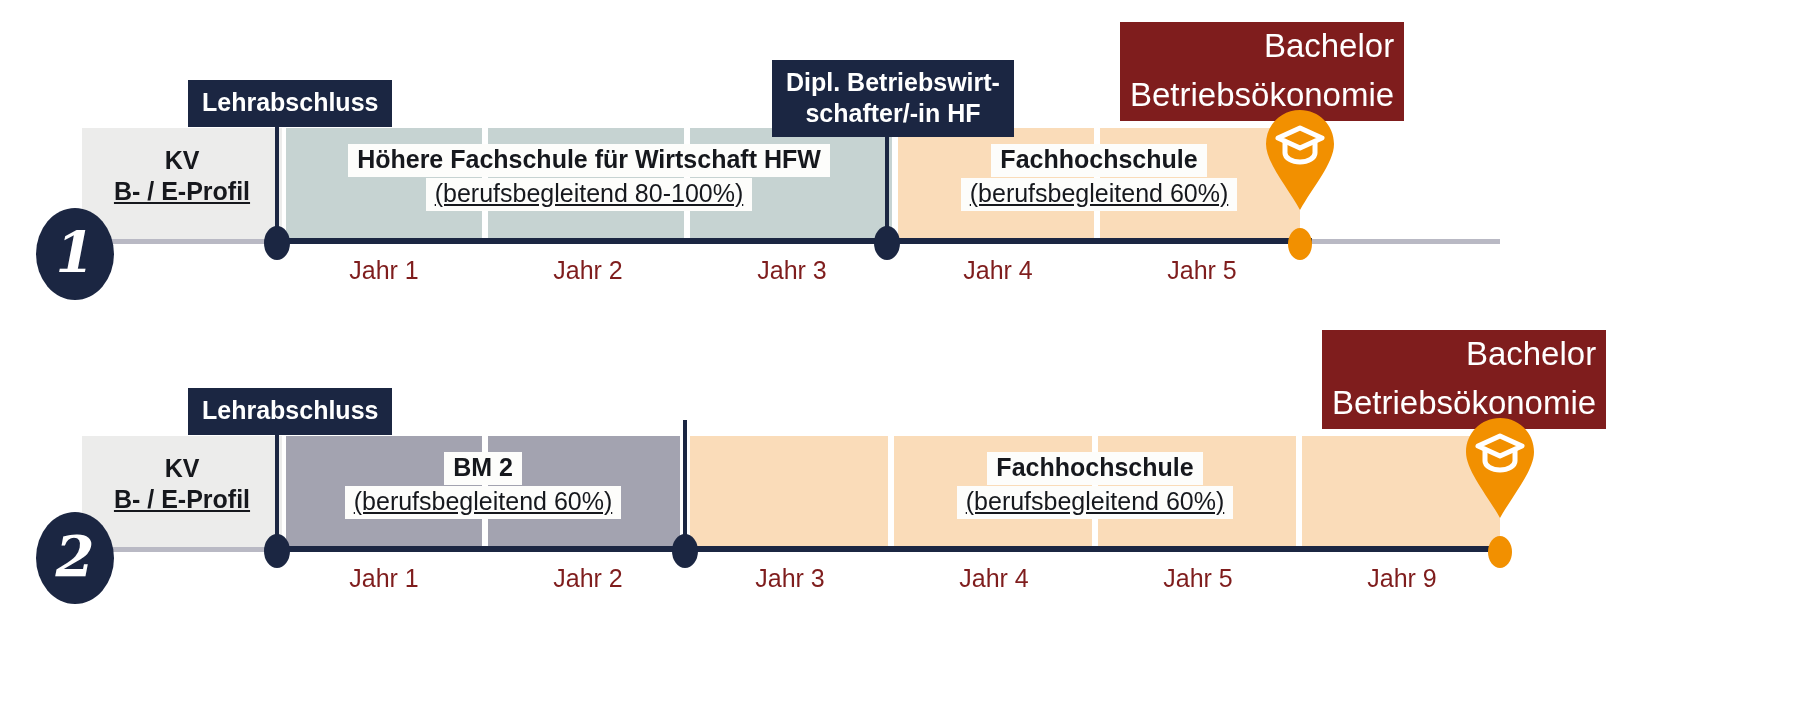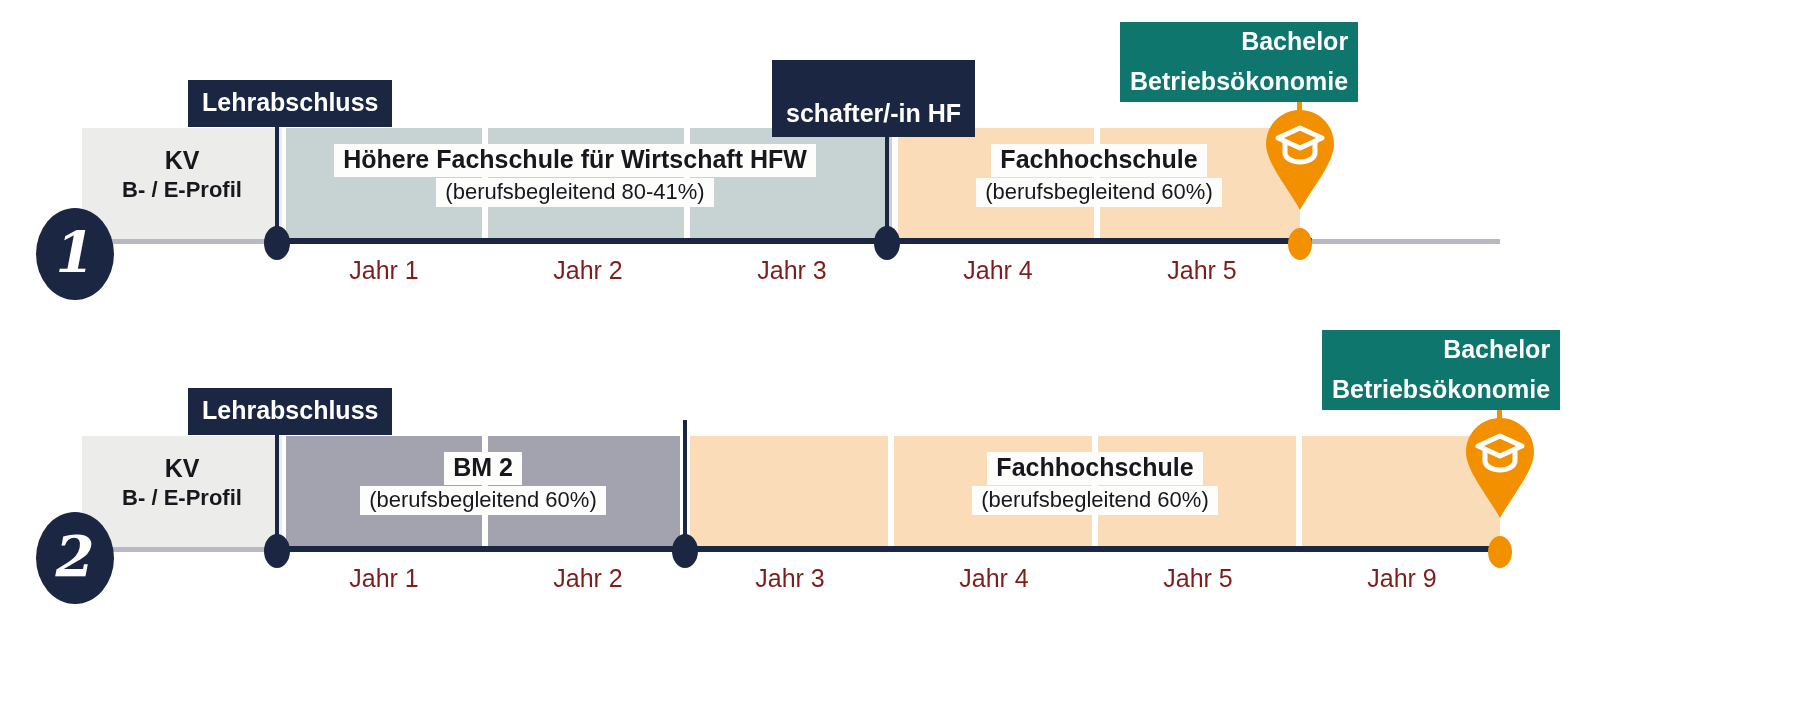--- a/index.html
+++ b/index.html
@@ -60,23 +60,24 @@
   }
   .blk-label .l2 {
     display: block;
     margin-top: 1px;
   }
   .blk-label .l2 i {
     display: inline-block;
     background: #fdfdfb;
     font-style: normal;
     font-weight: 400;
-    font-size: 22px;
+    font-size: 25px;
     padding: 1px 9px 3px 9px;
     white-space: nowrap;
+    text-decoration: underline;
   }
   
   .blk-label.plain .l1,
   .blk-label.plain .l2 i { background: transparent; padding: 0 2px; }
   .blk-label.plain .l2 i { font-weight: 700; }
 
   
   .axis {
     position: absolute;
     height: 6px;
@@ -123,24 +124,24 @@
     padding: 7px 14px 9px 14px;
     white-space: nowrap;
     z-index: 6;
   }
   .flag.two-line { text-align: center; }
 
   
   .callout { position: absolute; z-index: 7; }
   .callout .cap-top,
   .callout .cap-bot {
-    background: #0f766e;
+    background: #7f1d1d;
     color: #ffffff;
-    font-weight: 700;
-    font-size: 25px;
+    font-weight: 400;
+    font-size: 33px;
     line-height: 1.16;
     padding: 5px 10px 6px 10px;
     white-space: nowrap;
     display: block;
   }
   .callout .cap-top { text-align: right; }
   .callout .cap-bot { text-align: right; margin-top: 0; }
 
   .callout-stem {
     position: absolute;
@@ -182,41 +183,41 @@
     <div class="blk teal" style="left:690px; top:128px; width:202px;"></div>
 
     <div class="blk peach" style="left:898px; top:128px; width:196px;"></div>
     <div class="blk peach" style="left:1100px; top:128px; width:200px;"></div>
 
     <div class="blk-label plain" style="left:82px; top:146px; width:200px;">
       <span class="l1">KV</span>
       <span class="l2"><i>B- / E-Profil</i></span>
     </div>
 
-    <div class="blk-label" style="left:272px; top:144px; width:606px;">
+    <div class="blk-label" style="left:286px; top:144px; width:606px;">
       <span class="l1">Höhere Fachschule für Wirtschaft HFW</span>
-      <span class="l2"><i>(berufsbegleitend 80-41%)</i></span>
+      <span class="l2"><i>(berufsbegleitend 80-100%)</i></span>
     </div>
 
     <div class="blk-label" style="left:898px; top:144px; width:402px;">
       <span class="l1">Fachhochschule</span>
       <span class="l2"><i>(berufsbegleitend 60%)</i></span>
     </div>
 
     <div class="axis-pre" style="left:110px; top:239px; width:180px;"></div>
     <div class="axis" style="left:282px; top:238px; width:1030px;"></div>
     <div class="axis-post" style="left:1306px; top:239px; width:194px;"></div>
 
     <div class="stem" style="left:275px; top:112px; height:132px;"></div>
     <div class="flag" style="left:188px; top:80px;">Lehrabschluss</div>
     <div class="dot" style="left:264px; top:226px;"></div>
 
     <div class="stem" style="left:885px; top:112px; height:132px;"></div>
     <div class="flag two-line" style="left:772px; top:60px;">
-      <br>
+      <span>Dipl. Betriebswirt-</span><br>
       <span>schafter/-in HF</span>
     </div>
     <div class="dot" style="left:874px; top:226px;"></div>
 
     <div class="callout" style="left:1120px; top:22px;">
       <span class="cap-top">Bachelor</span>
       <span class="cap-bot">Betriebsökonomie</span>
     </div>
     <div class="callout-stem" style="left:1297px; top:88px; height:40px;"></div>
 

